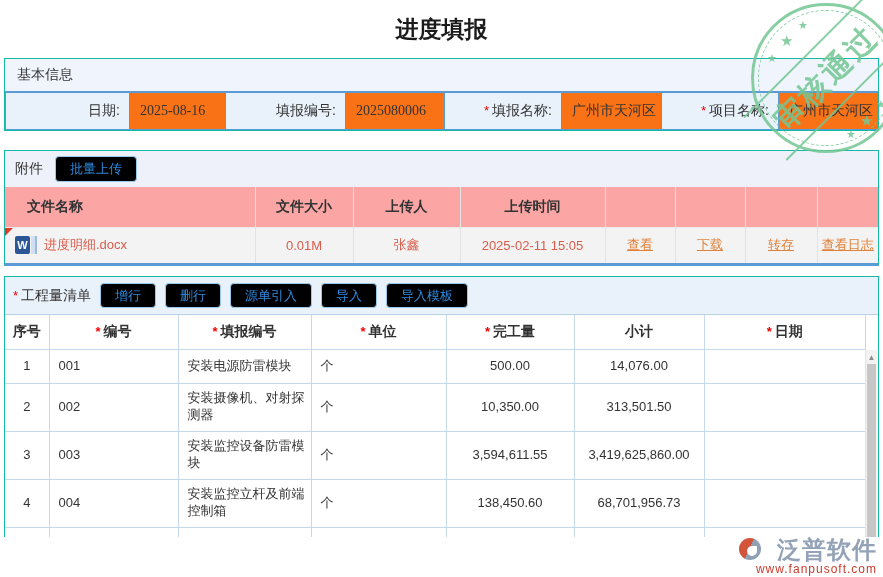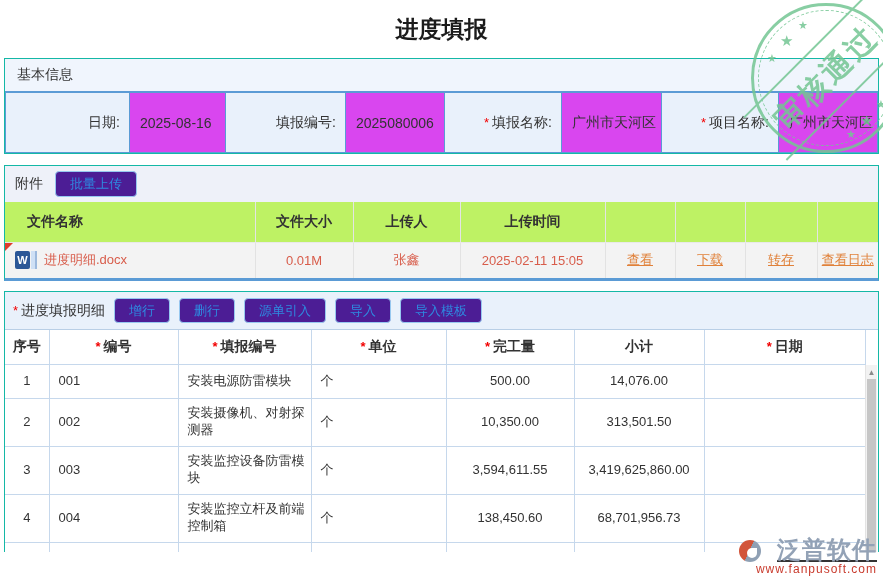--- a/index.html
+++ b/index.html
@@ -22,39 +22,39 @@
 
   
   .panel { margin: 0 4px; border: 1px solid #14b8a6; background: #fff; }
 
   
   .binfo-header {
     background: #f0f5fd; border-bottom: 1px solid #5b9bd5;
     padding: 7px 12px; font-size: 14px; color: #333;
   }
   table.binfo { width: 100%; border-collapse: collapse; table-layout: fixed; }
-  table.binfo td { border: 1px solid #5b9bd5; height: 60px; font-size: 14px; }
+  table.binfo td { border: 1px solid #5b9bd5; height: 37px; font-size: 14px; }
   td.f-label { background: #e9f1fb; text-align: right; padding-right: 9px; color: #333; }
-  td.f-value { background: #d946ef; text-align: left; padding-left: 10px; color: #333; }
+  td.f-value { background: #f97316; text-align: left; padding-left: 10px; color: #333; font-family: Liberation Serif, serif; }
   .req { color: #f20000; margin-right: 3px; font-size: 13px; }
 
   
-  .att-panel { margin-top: 11px; border-bottom: 3px solid #5b9bd5; }
+  .att-panel { margin-top: 19px; border-bottom: 3px solid #5b9bd5; }
   .att-band {
     background: #eef1f9; padding: 5px 10px; height: 36px;
     display: flex; align-items: center; gap: 12px;
   }
   .btn {
-    background: #4c1d95; border: 1px solid #97c8f0; border-radius: 4px;
+    background: #000000; border: 1px solid #97c8f0; border-radius: 4px;
     color: #2e8ae0; font-size: 13px; padding: 4px 14px; cursor: pointer;
     font-family: inherit; line-height: 1.2;
   }
   table.att { width: 100%; border-collapse: collapse; table-layout: fixed; }
   table.att th {
-    height: 40px; background: #bef264; font-weight: bold; font-size: 14px; color: #333;
+    height: 40px; background: #fca5a5; font-weight: bold; font-size: 14px; color: #333;
     border-right: 1px solid #e4e4e4; border-bottom: 1px solid #e9e9e9; text-align: center;
   }
   table.att th.al { text-align: left; padding-left: 22px; }
   table.att th:last-child, table.att td:last-child { border-right: none; }
   table.att td {
     height: 36px; background: #f3f3f3; border-right: 1px solid #e2e2e2;
     text-align: center; font-size: 13px; color: #d85c4a;
   }
   td.file-cell { text-align: left; padding-left: 10px; position: relative; }
   .corner-flag {
@@ -124,21 +124,21 @@
     color: #74c693; font-size: 30px; font-weight: bold; letter-spacing: 3px;
     font-family: "Liberation Sans", sans-serif; white-space: nowrap;
   }
   .stamp .star { position: absolute; color: #74c693; }
 
   
   .logo {
     position: absolute; right: 6px; bottom: 2px; z-index: 20; text-align: right;
     line-height: 1;
   }
-  .logo-row { display: flex; align-items: flex-end; gap: 16px; justify-content: flex-end; text-decoration: underline; }
+  .logo-row { display: flex; align-items: flex-start; gap: 16px; justify-content: flex-end; }
   .logo-icon {
     width: 22px; height: 22px; border-radius: 50%;
     background: linear-gradient(115deg, #d2543a 0 48%, #8fa0b4 48% 100%);
     position: relative; overflow: hidden;
   }
   .logo-icon::after {
     content: ""; position: absolute; left: 8px; top: 8px; width: 10px; height: 10px;
     background: #fff; border-radius: 50% 0 50% 50%;
   }
   .logo-brand { font-size: 24px; font-weight: bold; color: #93a2b6; letter-spacing: 1px; }
@@ -235,21 +235,21 @@
       <td><a class="att-link">下载</a></td>
       <td><a class="att-link">转存</a></td>
       <td><a class="att-link">查看日志</a></td>
     </tr>
   </tbody>
     </table>
 </div>
 
 <div class="panel detail-panel">
   <div class="detail-band">
-    <span><span class="req">*</span><span>进度填报明细</span></span>
+    <span><span class="req">*</span><span>工程量清单</span></span>
     <button class="btn">增行</button>
     <button class="btn">删行</button>
     <button class="btn">源单引入</button>
     <button class="btn">导入</button>
     <button class="btn">导入模板</button>
   </div>
 
   <table class="detail">
     <colgroup>
       <col style="width:44px">

